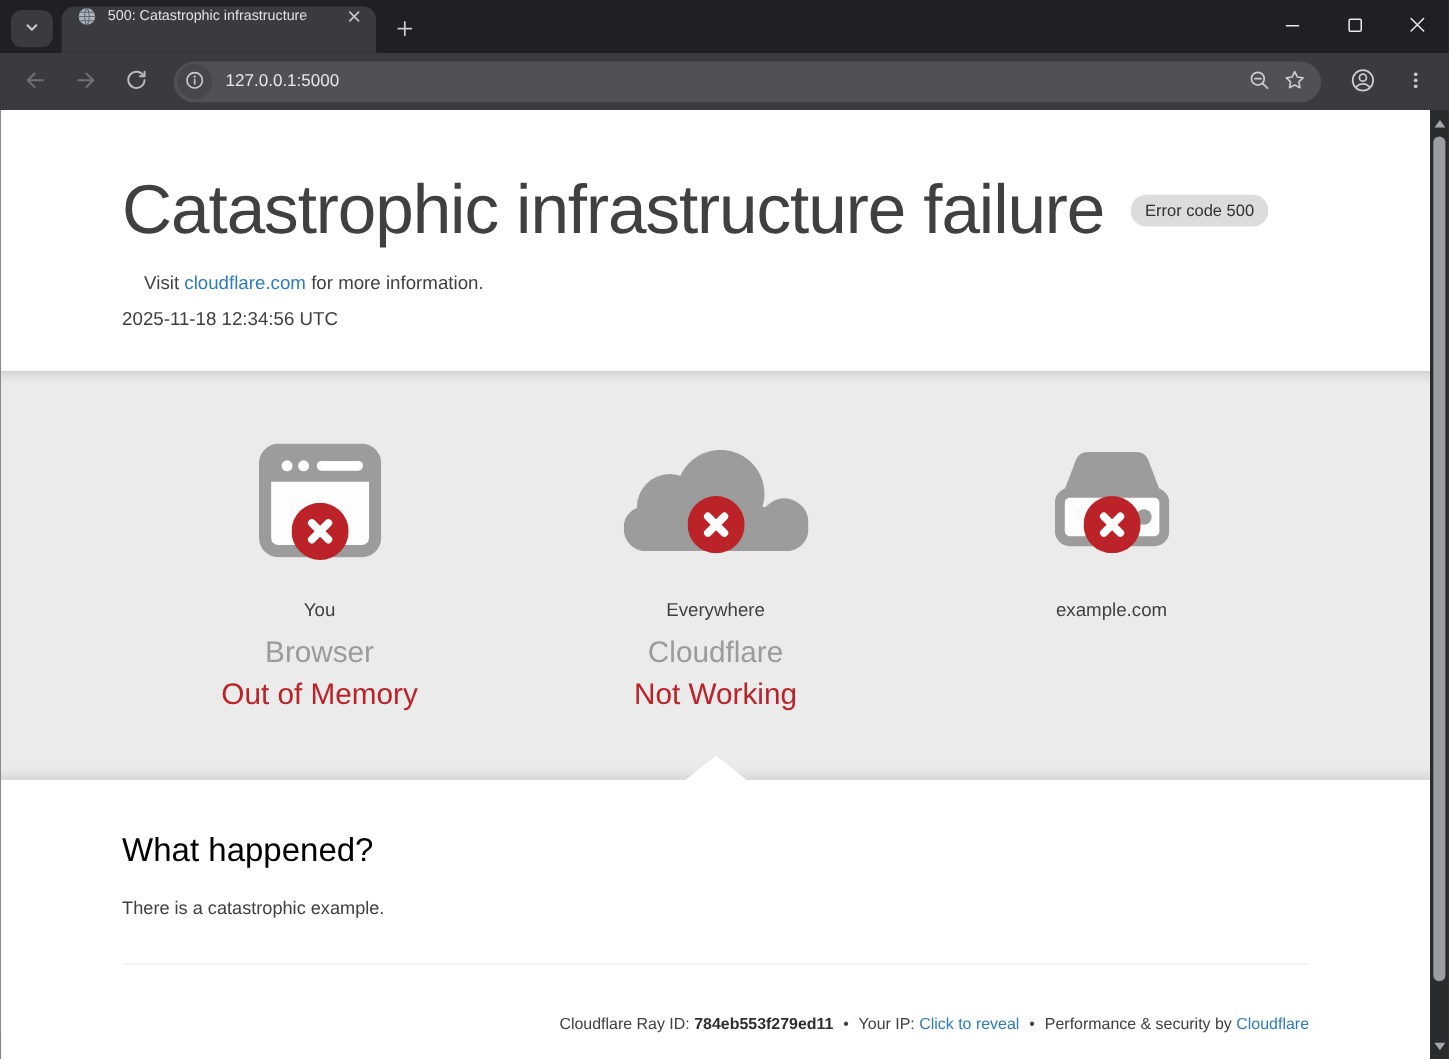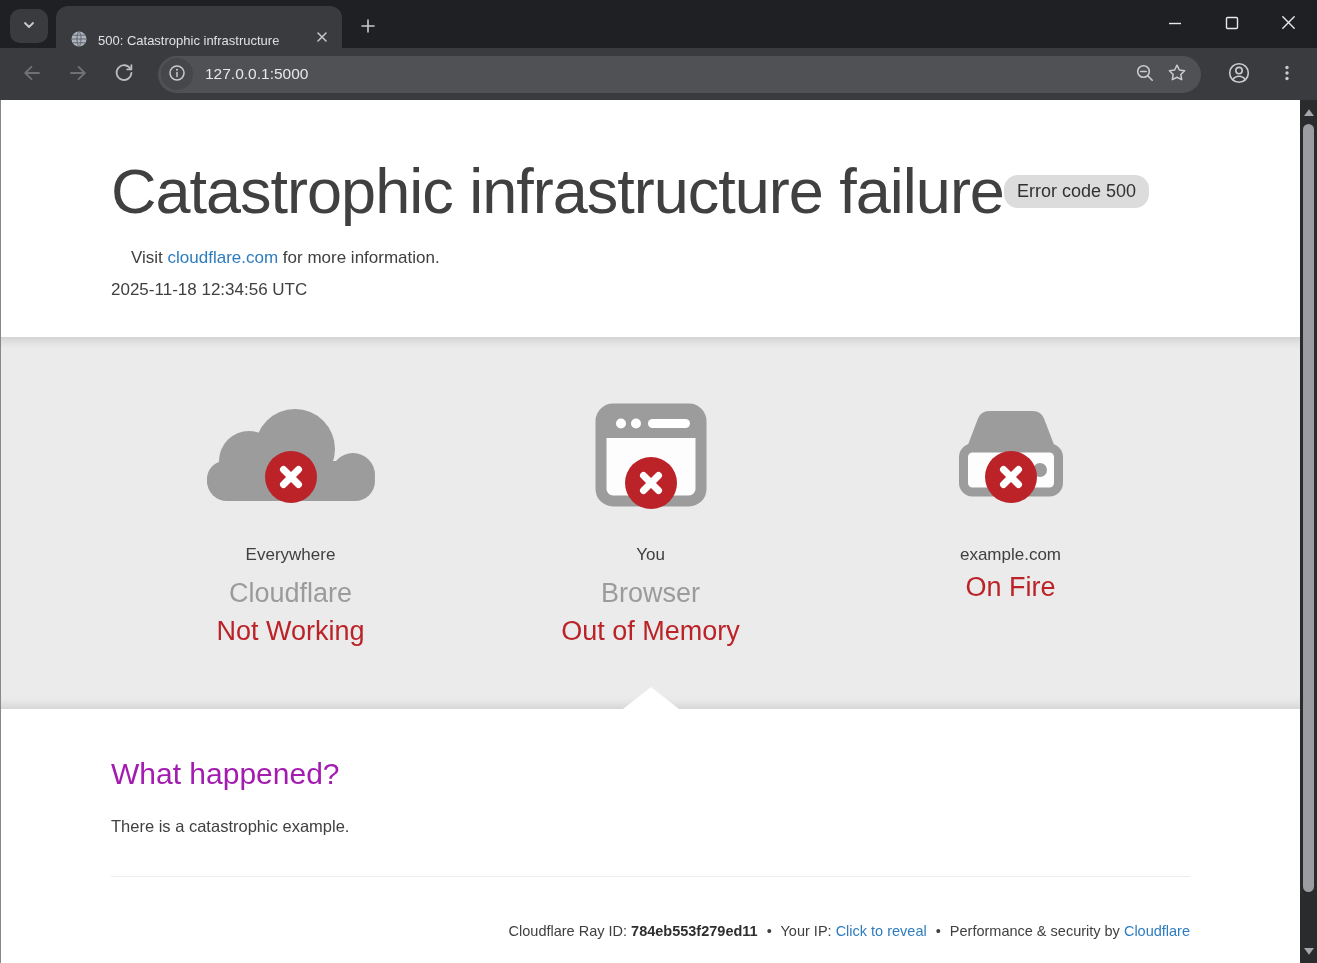--- a/index.html
+++ b/index.html
@@ -6,21 +6,21 @@
     font-family:"Liberation Sans","DejaVu Sans",sans-serif;background:#202124;}
   *{box-sizing:border-box;}
 
   .browser-window{width:1317px;height:963px;display:flex;flex-direction:column;}
 
   
   .tabbar{height:48px;background:#1f2023;position:relative;flex:none;}
   .tab-search{position:absolute;left:10px;top:9px;width:38px;height:34px;border-radius:10px;
     background:#3a3b3f;display:flex;align-items:center;justify-content:center;border:none;}
   .tab{position:absolute;left:56px;top:6px;width:286px;height:42px;background:#3a3b3e;
-    border-radius:12px 12px 0 0;display:flex;align-items:flex-end;padding:0 10px 0 14px;}
+    border-radius:12px 12px 0 0;display:flex;align-items:flex-start;padding:0 10px 0 14px;}
   .tab-title{flex:1;color:#dfe1e5;font-size:13px;white-space:nowrap;overflow:hidden;margin-left:10px;
     -webkit-mask-image:linear-gradient(to right,#000 82%,transparent 98%);
     mask-image:linear-gradient(to right,#000 82%,transparent 98%);}
   .tab-close{flex:none;width:20px;height:20px;display:flex;align-items:center;justify-content:center;
     border:none;background:transparent;padding:0;}
   .new-tab{position:absolute;left:352px;top:11px;width:32px;height:32px;display:flex;align-items:center;
     justify-content:center;border:none;background:transparent;padding:0;}
   .win-controls{position:absolute;right:0;top:0;height:48px;display:flex;align-items:center;}
   .win-btn{width:57px;height:42px;display:flex;align-items:center;justify-content:center;
     border:none;background:transparent;padding:0;}
@@ -36,23 +36,23 @@
   .url-text{flex:1;color:#e6e7e9;font-size:15.5px;margin-left:12px;white-space:nowrap;}
   .box-icon-btn{width:32px;height:32px;display:flex;align-items:center;justify-content:center;
     border:none;background:transparent;padding:0;flex:none;}
   .toolbar-right{display:flex;align-items:center;gap:16px;margin-left:8px;}
 
   
   .viewport{flex:1;display:flex;min-height:0;}
   .page{width:1300px;background:#ffffff;overflow:hidden;position:relative;border-left:1px solid #86888b;}
 
   .page-header{padding:58px 110px 0;height:237px;background:#fff;}
-  .h1-row{display:flex;align-items:center;}
+  .h1-row{display:flex;align-items:center;gap:24px;}
   h1{margin:0;font-size:63px;font-weight:200;color:#404040;letter-spacing:-1px;line-height:1.05;}
-  .error-badge{background:#dcdcdc;color:#313131;font-size:18px;border-radius:14px;
+  .error-badge{background:#dcdcdc;color:#313131;font-size:15px;border-radius:14px;
     padding:6px 13px;white-space:nowrap;flex:none;}
   .visit-line{margin-top:24px;font-size:17px;color:#404040;margin-left:20px;}
   a.link{color:var(--link-blue,#2e7cbe);text-decoration:none;cursor:pointer;}
   .timestamp{margin-top:12px;font-size:17px;color:#404040;}
 
   
   .status-band{height:372px;background:var(--band-gray,#ebebeb);position:relative;
     box-shadow:inset 0 14px 12px -12px rgba(0,0,0,.16), inset 0 -14px 12px -12px rgba(0,0,0,.14);}
   .cards{display:flex;justify-content:center;padding-top:66px;}
   .card{width:360px;text-align:center;}
@@ -61,21 +61,21 @@
   .entity{margin-top:38px;font-size:17px;color:#404040;}
   .component{margin-top:13px;font-size:27px;color:var(--text-muted,#9b9b9b);}
   .status{margin-top:7px;font-size:27px;color:var(--accent-red,#bb2328);}
   .notch{position:absolute;bottom:0;left:calc(50% - 28px);width:0;height:0;
     border-left:28px solid transparent;border-right:28px solid transparent;
     border-bottom:22px solid #ffffff;}
 
   
   .bottom{padding:48px 110px 0;background:#fff;}
   .qa-grid{display:grid;grid-template-columns:540px 540px;}
-  .qa h2{margin:0;font-size:30px;font-weight:300;color:#a21caf;}
+  .qa h2{margin:0;font-size:30px;font-weight:300;color:#000000;}
   .qa p{margin:26px 0 0;font-size:16.5px;color:#404040;}
   .divider{border:none;border-top:1px solid #ececec;margin:40px 0 0;}
   .cf-footer{margin-top:46px;text-align:right;font-size:14.5px;color:#404040;}
   .cf-footer .ray{font-weight:bold;color:#2e2e2e;}
   .cf-footer .sep{margin:0 5px;}
 
   
   .scrollbar{width:17px;background:#2a2b2d;position:relative;flex:none;}
   .sb-arrow{position:absolute;left:0;width:17px;height:20px;display:flex;align-items:center;
     justify-content:center;border:none;background:transparent;padding:0;}
@@ -232,20 +232,43 @@
         <div class="visit-line">
           <span>Visit</span>
           <a class="link">cloudflare.com</a>
           <span>for more information.</span>
         </div>
         <div class="timestamp">2025-11-18 12:34:56 UTC</div>
       </div>
 
       <div class="status-band">
         <div class="cards">
+
+          <div class="card">
+            <div class="icon-wrap">
+              <span>
+                <svg width="112" height="104" viewBox="0 0 112 104">
+                  <rect x="6" y="6" width="100" height="92" rx="12" fill="#fdfdfd" stroke="#9c9c9c" stroke-width="11"></rect>
+                  <path d="M18 6h76c6.6 0 12 5.4 12 12v17H6V18c0-6.6 5.4-12 12-12z" fill="#9c9c9c"></path>
+                  <circle cx="26" cy="20.5" r="5" fill="#fff"></circle>
+                    <circle cx="41" cy="20.5" r="5" fill="#fff"></circle>
+                  <rect x="53" y="16" width="42" height="9" rx="4.5" fill="#fff"></rect>
+                </svg>
+              </span>
+              <span class="err-badge-circle">
+                <svg width="52" height="52" viewBox="0 0 52 52">
+                  <circle cx="26" cy="26" r="26" fill="#bb2328"></circle>
+                  <path d="M18.5 18.5l15 15M33.5 18.5l-15 15" stroke="#fff" stroke-width="7" stroke-linecap="round"></path>
+                </svg>
+              </span>
+            </div>
+            <div class="entity">You</div>
+            <div class="component">Browser</div>
+            <div class="status">Out of Memory</div>
+          </div>
 
           <div class="card">
             <div class="icon-wrap" style="padding-top:6px;">
               <span>
                 <svg width="168" height="92" viewBox="0 0 168 92">
                   <g fill="#9c9c9c">
                     <circle cx="88" cy="40" r="40"></circle>
                     <circle cx="42" cy="52" r="30"></circle>
                     <circle cx="18" cy="70" r="18"></circle>
                     <circle cx="146" cy="66" r="22"></circle>
@@ -259,60 +282,36 @@
                   <path d="M18.5 18.5l15 15M33.5 18.5l-15 15" stroke="#fff" stroke-width="7" stroke-linecap="round"></path>
                 </svg>
               </span>
             </div>
             <div class="entity">Everywhere</div>
             <div class="component">Cloudflare</div>
             <div class="status">Not Working</div>
           </div>
 
           <div class="card">
-            <div class="icon-wrap">
-              <span>
-                <svg width="112" height="104" viewBox="0 0 112 104">
-                  <rect x="6" y="6" width="100" height="92" rx="12" fill="#fdfdfd" stroke="#9c9c9c" stroke-width="11"></rect>
-                  <path d="M18 6h76c6.6 0 12 5.4 12 12v17H6V18c0-6.6 5.4-12 12-12z" fill="#9c9c9c"></path>
-                  <circle cx="26" cy="20.5" r="5" fill="#fff"></circle>
-                    <circle cx="41" cy="20.5" r="5" fill="#fff"></circle>
-                  <rect x="53" y="16" width="42" height="9" rx="4.5" fill="#fff"></rect>
-                </svg>
-              </span>
-              <span class="err-badge-circle">
-                <svg width="52" height="52" viewBox="0 0 52 52">
-                  <circle cx="26" cy="26" r="26" fill="#bb2328"></circle>
-                  <path d="M18.5 18.5l15 15M33.5 18.5l-15 15" stroke="#fff" stroke-width="7" stroke-linecap="round"></path>
-                </svg>
-              </span>
-            </div>
-            <div class="entity">You</div>
-            <div class="component">Browser</div>
-            <div class="status">Out of Memory</div>
-          </div>
-
-          <div class="card">
             <div class="icon-wrap" style="padding-top:6px;">
               <span>
                 <svg width="104" height="92" viewBox="0 0 104 92">
                   <path d="M30 2h44q8 0 11 7.5L97 41H7L19 9.5Q22 2 30 2z" fill="#9c9c9c"></path>
                   <rect x="4.5" y="39" width="95" height="44" rx="9" fill="#fdfdfd" stroke="#9c9c9c" stroke-width="9"></rect>
                   <circle cx="81" cy="61" r="7" fill="#9c9c9c"></circle>
                 </svg>
               </span>
               <span class="err-badge-circle" style="top:48px;">
                 <svg width="52" height="52" viewBox="0 0 52 52">
                   <circle cx="26" cy="26" r="26" fill="#bb2328"></circle>
                   <path d="M18.5 18.5l15 15M33.5 18.5l-15 15" stroke="#fff" stroke-width="7" stroke-linecap="round"></path>
                 </svg>
               </span>
             </div>
             <div class="entity">example.com</div>
-            <div class="status">On Fire</div>
           </div>
 
         </div>
         <div class="notch"></div>
       </div>
 
       <div class="bottom">
         <div class="qa-grid">
           <div class="qa">
             <h2>What happened?</h2>

